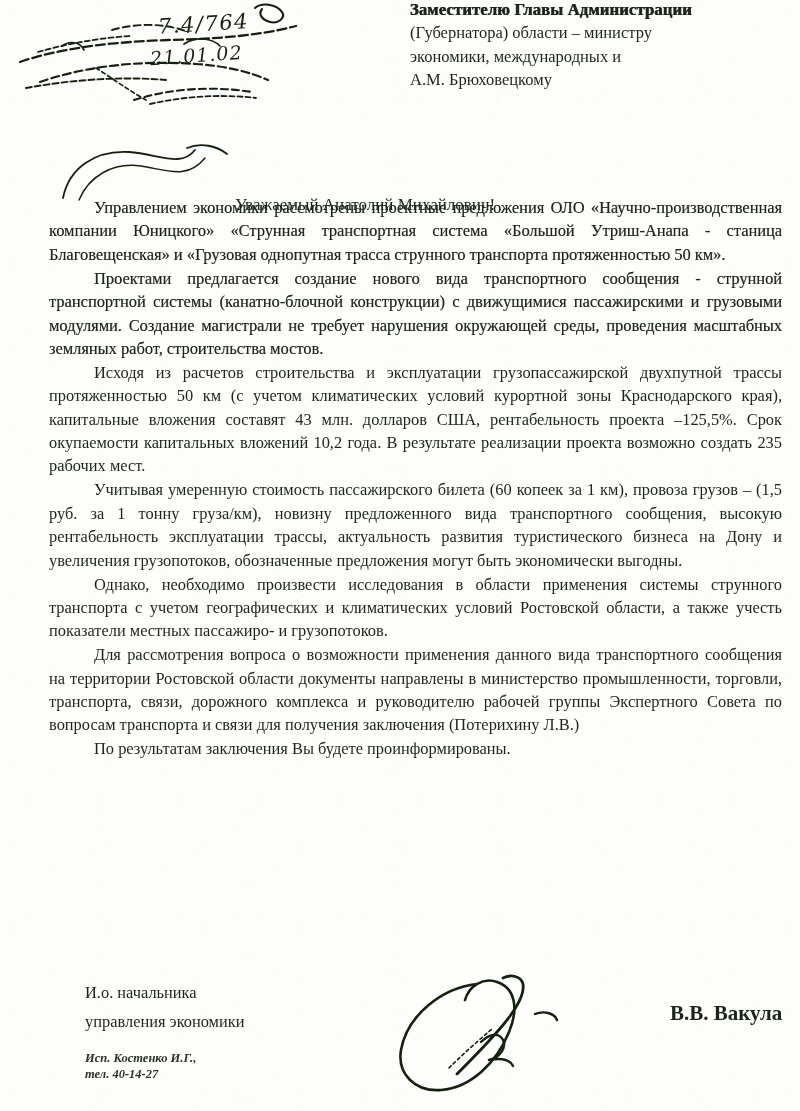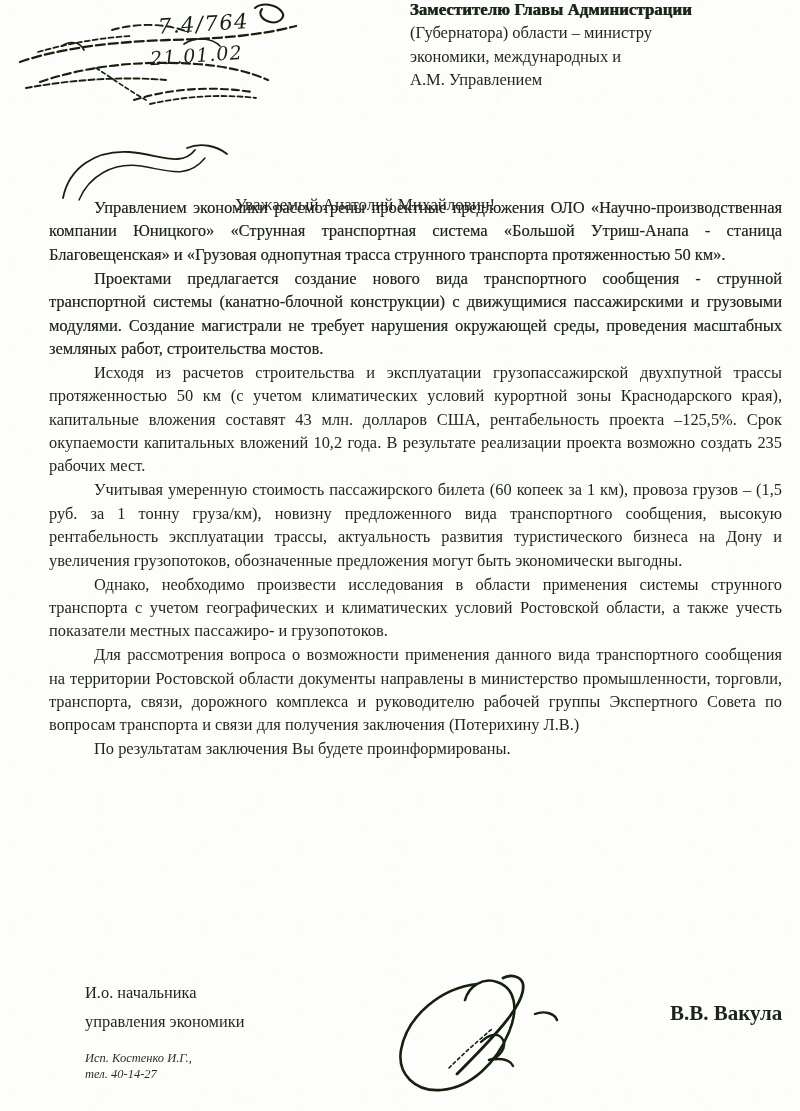--- a/index.html
+++ b/index.html
@@ -131,20 +131,21 @@
   #executor {
     position: absolute;
     left: 0;
     top: 72px;
     font-family: "Liberation Serif", "DejaVu Serif", serif;
     font-style: italic;
     font-size: 12.5px;
     line-height: 16px;
     white-space: pre-line;
     color: #2a3324;
+    font-weight: bold;
   }
   #sig-mark {
     position: absolute;
     left: 300px;
     top: -8px;
     width: 260px;
     height: 130px;
   }
 
   
@@ -191,21 +192,21 @@
     <path d="M8 58 C14 28 40 10 74 12 C104 14 126 28 140 10" stroke-width="1.8"></path>
     <path d="M24 60 C34 36 58 22 86 26 C112 30 132 40 150 18" stroke-width="1.5"></path>
     <path d="M132 8 C146 2 162 6 172 14" stroke-width="1.9"></path>
   </svg>
 
   
   <div id="addressee">
     <div class="ln heavy">Заместителю Главы Администрации</div>
     <div class="ln">(Губернатора) области – министру</div>
     <div class="ln">экономики, международных и</div>
-    <div class="ln">А.М. Управлением</div>
+    <div class="ln">А.М. Брюховецкому</div>
   </div>
 
   
   <div id="greeting">Уважаемый Анатолий Михайлович!</div>
 
   
   <div id="body-text">
     <p class="para smudge">Управлением экономики рассмотрены проектные предложения ОЛО «Научно-производственная компании Юницкого» «Струнная транспортная система «Большой Утриш-Анапа - станица Благовещенская» и «Грузовая однопутная трасса струнного транспорта протяженностью 50 км».</p>
     <p class="para smudge">Проектами предлагается создание нового вида транспортного сообщения - струнной транспортной системы (канатно-блочной конструкции) с движущимися пассажирскими и грузовыми модулями. Создание магистрали не требует нарушения окружающей среды, проведения масштабных земляных работ, строительства мостов.</p>
     <p class="para">Исходя из расчетов строительства и эксплуатации грузопассажирской двухпутной трассы протяженностью 50 км (с учетом климатических условий курортной зоны Краснодарского края), капитальные вложения составят 43 млн. долларов США, рентабельность проекта –125,5%. Срок окупаемости капитальных вложений 10,2 года.  В результате реализации проекта возможно создать 235 рабочих мест.</p>

